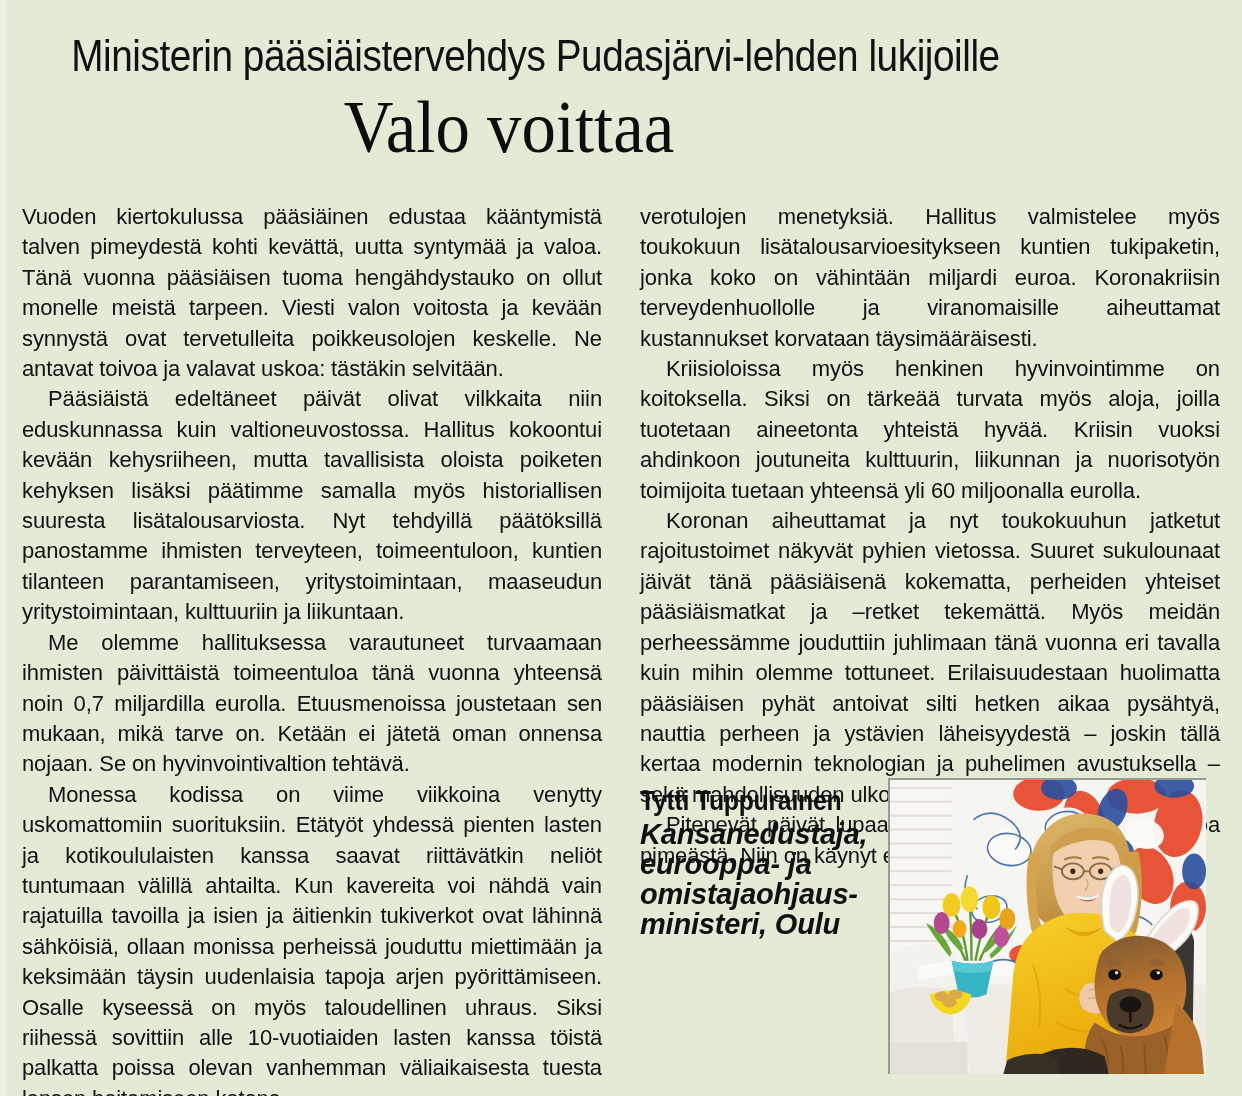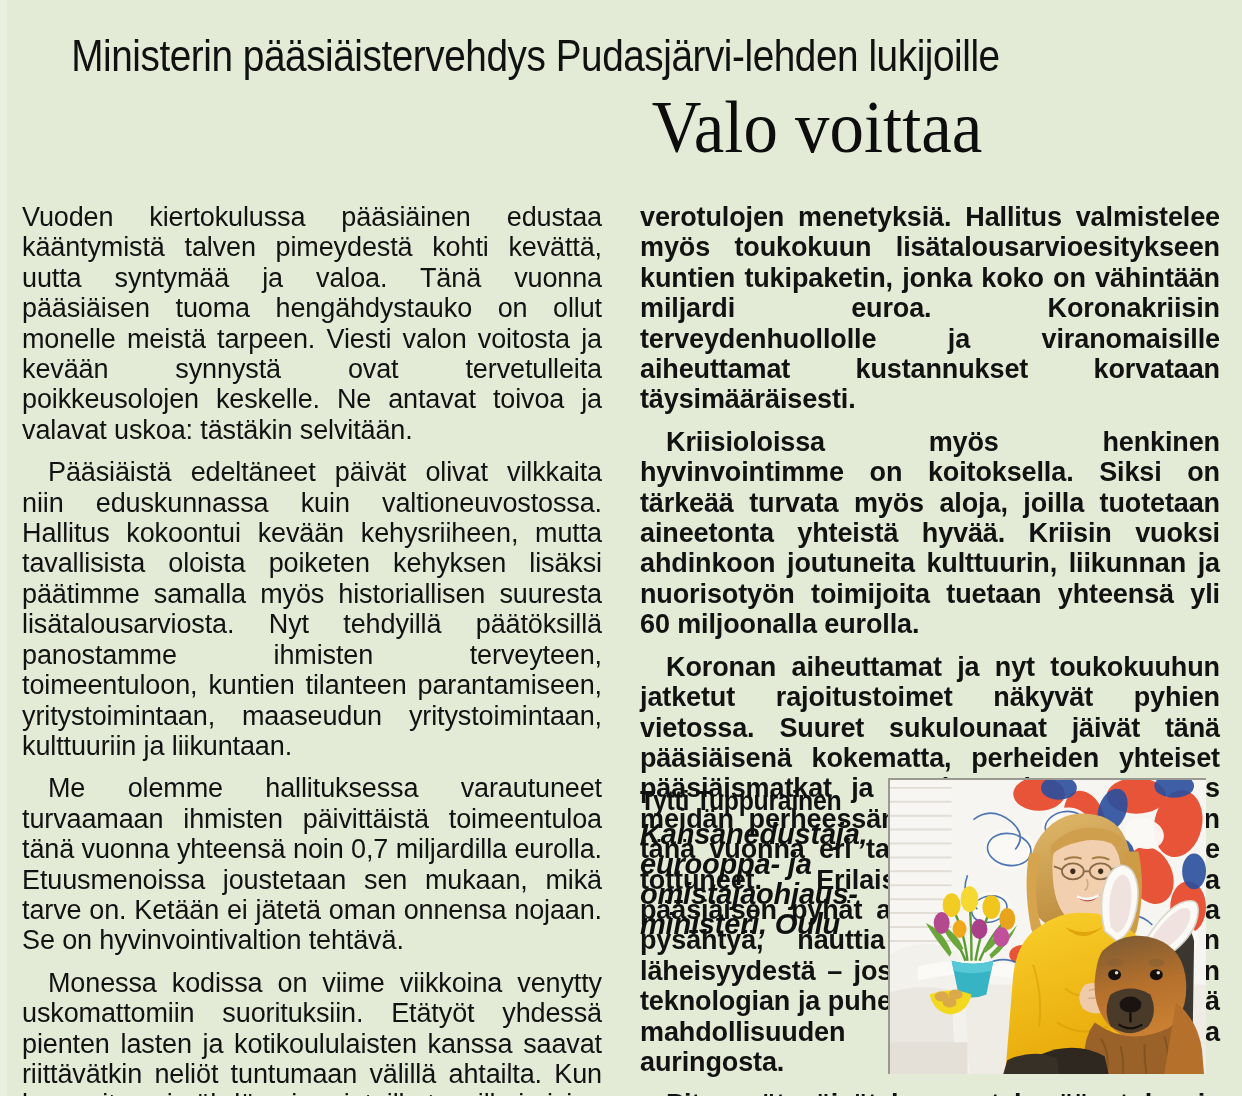--- a/index.html
+++ b/index.html
@@ -27,21 +27,21 @@
     left: 0; top: 0;
     width: 7px; height: 1096px;
     background: #eaf0e0;
   }
 
   
   .masthead {
     position: absolute;
     left: 0; top: 0;
     width: 1018px;
-    text-align: right;
+    text-align: center;
   }
   .kicker {
     margin: 0;
     padding-top: 32px;
     font-family: "Liberation Sans", sans-serif;
     font-size: 45px;
     line-height: 1.06;
     font-weight: 400;
     letter-spacing: -0.5px;
     transform: scaleX(0.86);
@@ -70,34 +70,34 @@
     top: 202px;
     width: 1198px;
     height: 880px;
   }
   .col {
     position: absolute;
     top: 0;
     width: 580px;
   }
   .col-left  { left: 0px; }
-  .col-right { left: 618px; font-weight: bold; }
+  .col-right { left: 618px; }
 
   .col p {
     margin: 0;
     font-family: "Liberation Sans", sans-serif;
-    font-size: 27px;
+    font-size: 22px;
     line-height: 30.4px;
     text-align: justify;
     text-justify: inter-word;
     hyphens: manual;
     color: #121212;
     letter-spacing: -0.12px;
   }
-  .col p + p { text-indent: 26px; margin-top: 12px; }
+  .col p + p { text-indent: 26px; }
   .col p.first { text-indent: 0; }
 
   
   .byline {
     position: absolute;
     left: 640px;
     top: 786px;
     width: 240px;
   }
   .byline-name {

